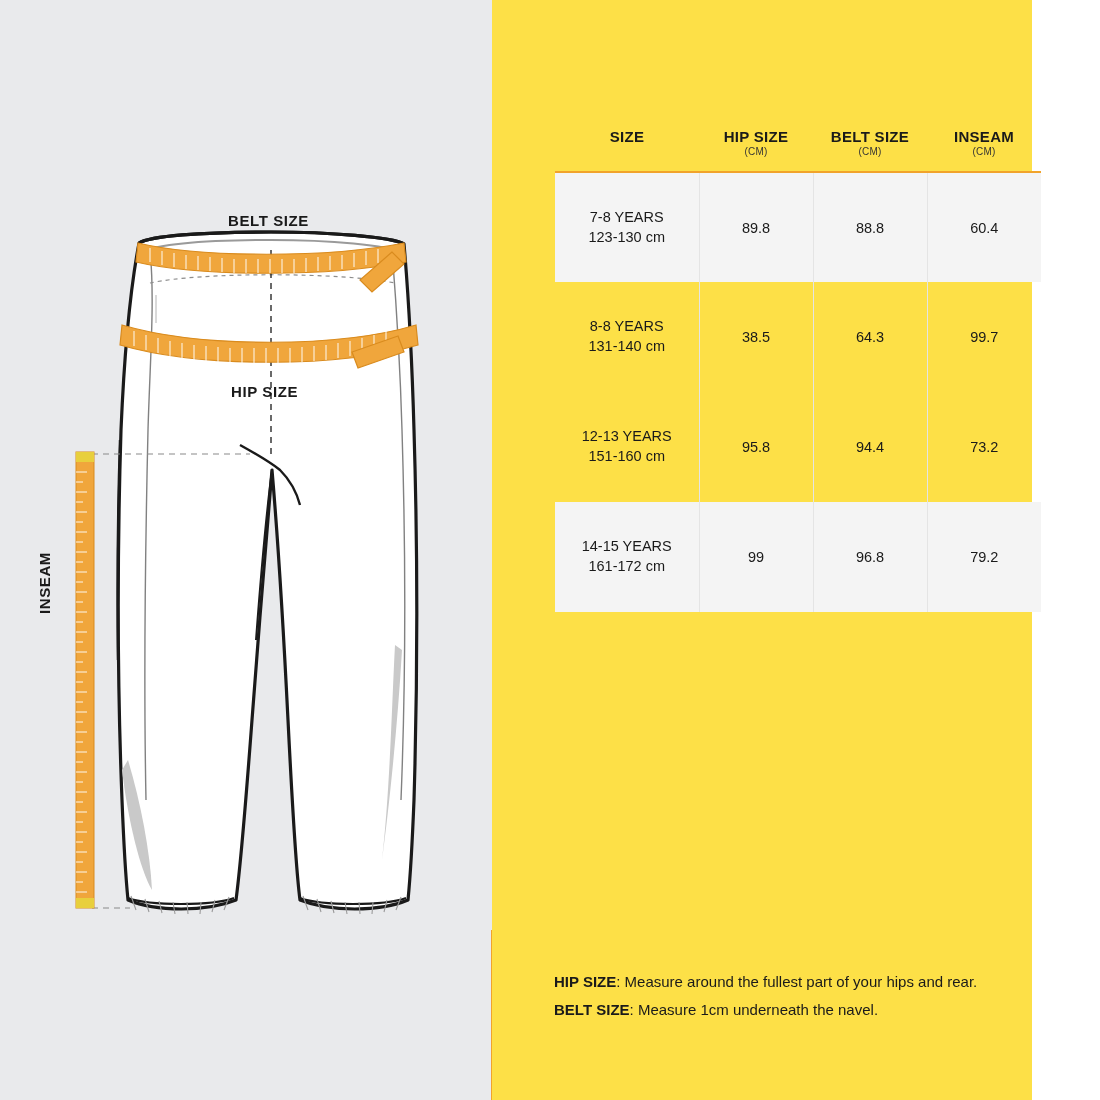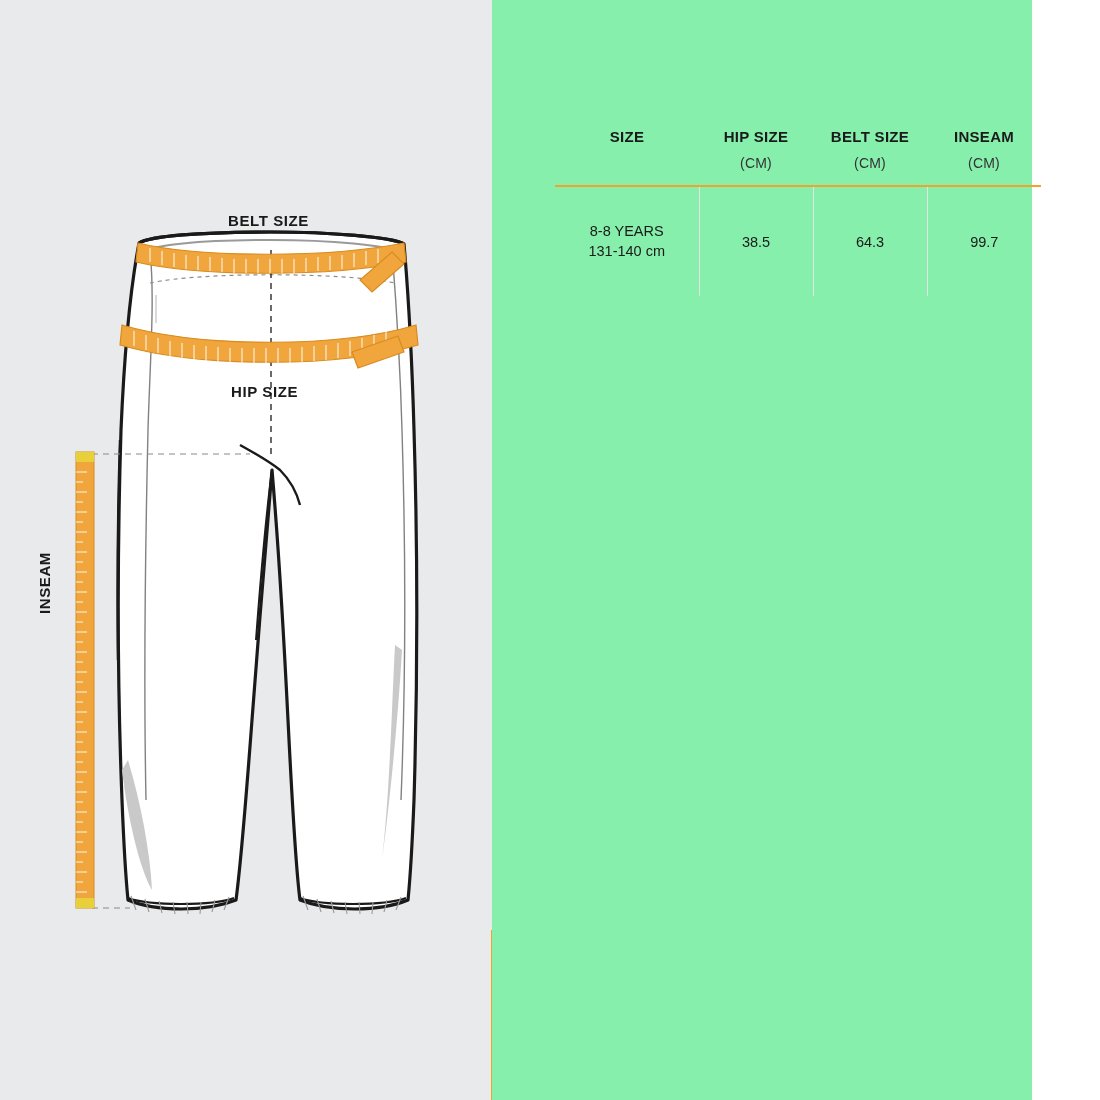--- a/index.html
+++ b/index.html
@@ -46,45 +46,45 @@
     white-space: nowrap;
   }
 
   #pants-svg { position: absolute; left: 0; top: 0; }
 
   
   #right-panel {
     position: absolute;
     left: 492px; top: 0;
     width: 540px; height: 1100px;
-    background: #86efac;
+    background: #fde047;
   }
 
   table.size-table {
     position: absolute;
     left: 63px;
     top: 128px;
     width: 486px;
     border-collapse: collapse;
   }
   table.size-table th {
     font-size: 15px;
     font-weight: bold;
     color: #1a1a1a;
     padding: 0 0 14px 0;
     text-align: center;
     vertical-align: top;
     letter-spacing: .3px;
   }
   table.size-table th .unit {
     display: block;
-    font-size: 14px;
+    font-size: 10px;
     font-weight: normal;
     color: #333;
-    margin-top: 10px;
+    margin-top: 1px;
     letter-spacing: .2px;
   }
   table.size-table thead tr { border-bottom: 2px solid #f1a32b; }
   table.size-table td {
     font-size: 14.5px;
     color: #1a1a1a;
     text-align: center;
     height: 110px;
     vertical-align: middle;
     border-right: 1px solid #e4e4e4;
@@ -248,23 +248,52 @@
           <span>BELT SIZE</span>
           <span class="unit">(CM)</span>
         </th>
         <th>
           <span>INSEAM</span>
           <span class="unit">(CM)</span>
         </th>
       </tr>
     </thead>
     <tbody>
+      <tr class="shade">
+        <td class="size-cell">7-8 YEARS
+123-130 cm</td>
+        <td>89.8</td>
+        <td>88.8</td>
+        <td>60.4</td>
+      </tr>
       <tr>
         <td class="size-cell">8-8 YEARS
 131-140 cm</td>
         <td>38.5</td>
         <td>64.3</td>
         <td>99.7</td>
       </tr>
+      <tr>
+        <td class="size-cell">12-13 YEARS
+151-160 cm</td>
+        <td>95.8</td>
+        <td>94.4</td>
+        <td>73.2</td>
+      </tr>
+      <tr class="shade">
+        <td class="size-cell">14-15 YEARS
+161-172 cm</td>
+        <td>99</td>
+        <td>96.8</td>
+        <td>79.2</td>
+      </tr>
     </tbody>
   </table>
 
+  <div id="footnotes">
+    <div>
+      <b>HIP SIZE</b><span>: Measure around the fullest part of your hips and rear.</span>
+    </div>
+    <div>
+      <b>BELT SIZE</b><span>: Measure 1cm underneath the navel.</span>
+    </div>
+  </div>
 </div>
 
 </body></html>

